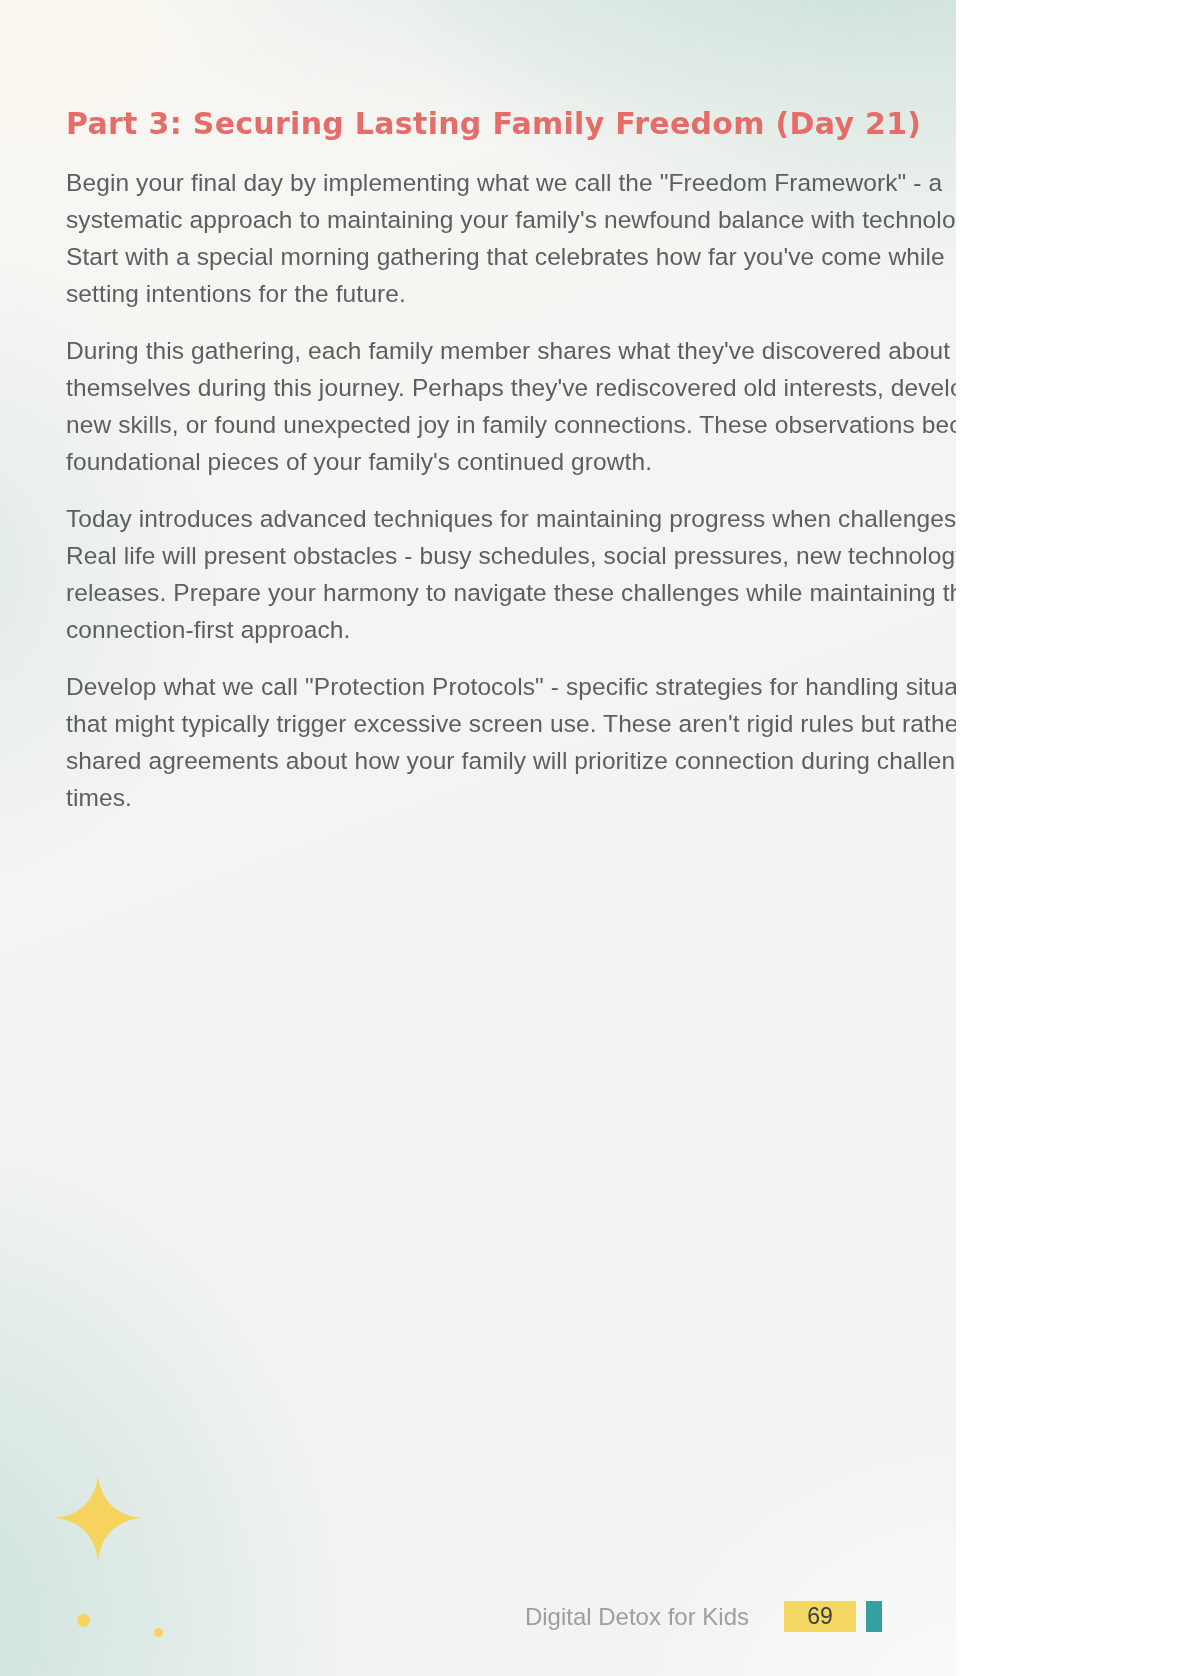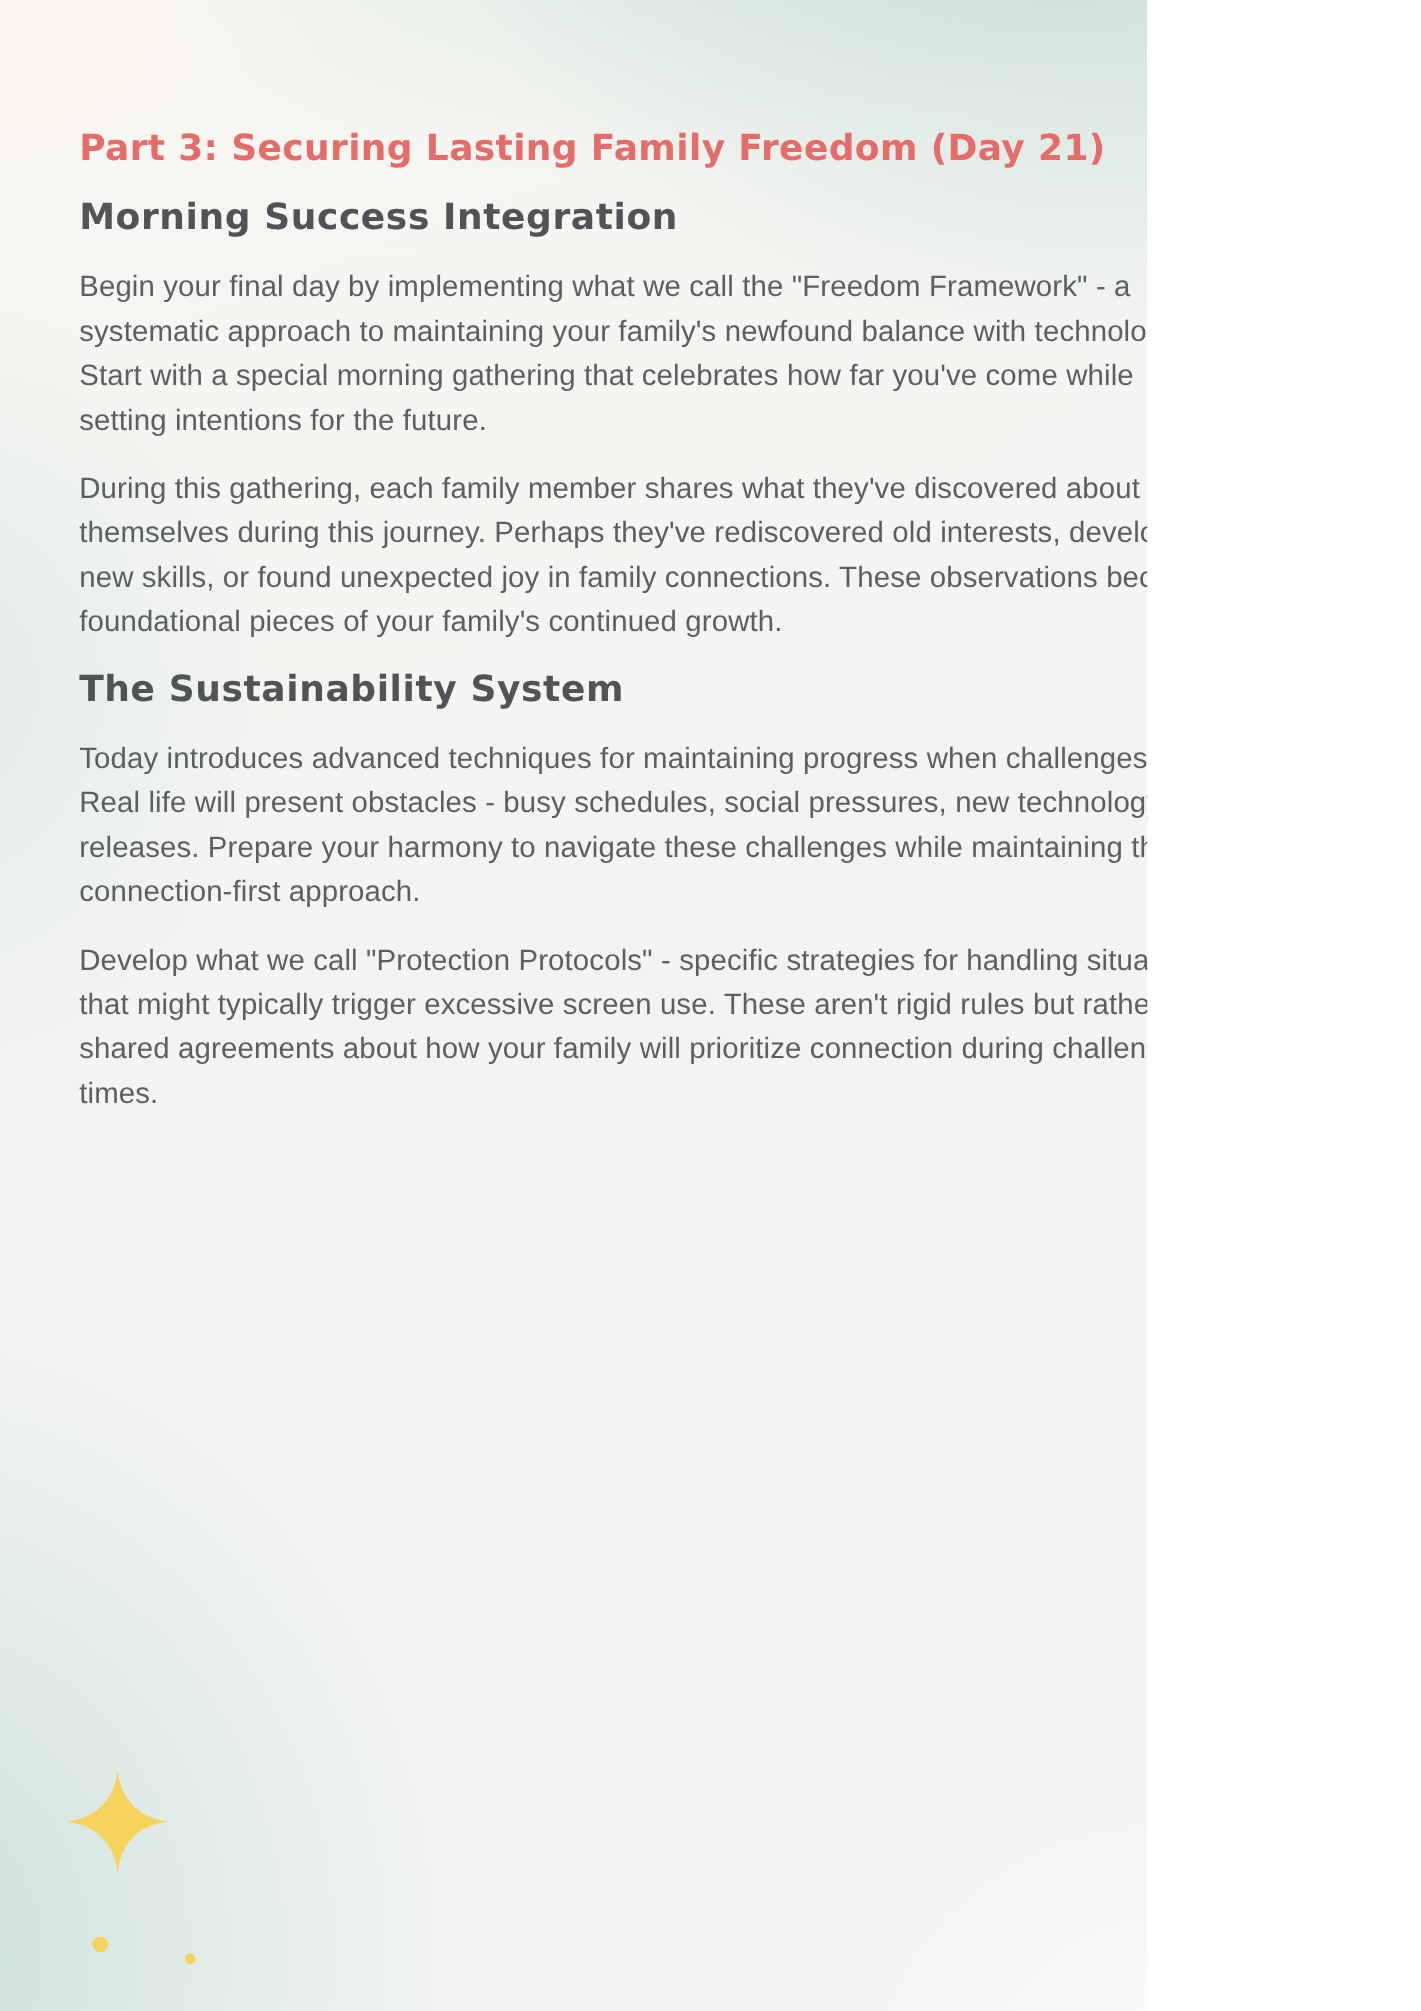--- a/index.html
+++ b/index.html
@@ -113,26 +113,29 @@
   <div class="decor dot" style="left:77px; top:1614px; width:13px; height:13px;"></div>
   <div class="decor dot" style="left:154px; top:1628px; width:9px; height:9px;"></div>
 
   <main class="content">
     <h1>Part 3: Securing Lasting Family Freedom (Day 21)</h1>
 
     <section>
     </section>
 
     <section>
-      <h2>Morning Success Integration</h2>
       <p>Begin your final day by implementing what we call the "Freedom Framework" - a systematic approach to maintaining your family's newfound balance with technology. Start with a special morning gathering that celebrates how far you've come while setting intentions for the future.</p>
       <p>During this gathering, each family member shares what they've discovered about themselves during this journey. Perhaps they've rediscovered old interests, developed new skills, or found unexpected joy in family connections. These observations become foundational pieces of your family's continued growth.</p>
     </section>
 
     <section>
-      <h2>The Sustainability System</h2>
       <p>Today introduces advanced techniques for maintaining progress when challenges arise. Real life will present obstacles - busy schedules, social pressures, new technology releases. Prepare your harmony to navigate these challenges while maintaining their connection-first approach.</p>
       <p>Develop what we call "Protection Protocols" - specific strategies for handling situations that might typically trigger excessive screen use. These aren't rigid rules but rather shared agreements about how your family will prioritize connection during challenging times.</p>
     </section>
   </main>
 
+  <div class="footer">
+    <span class="book-title">Digital Detox for Kids</span>
+    <span class="page-badge">69</span>
+    <span class="accent-bar"></span>
+  </div>
 
 </div>
 
 </body></html>

